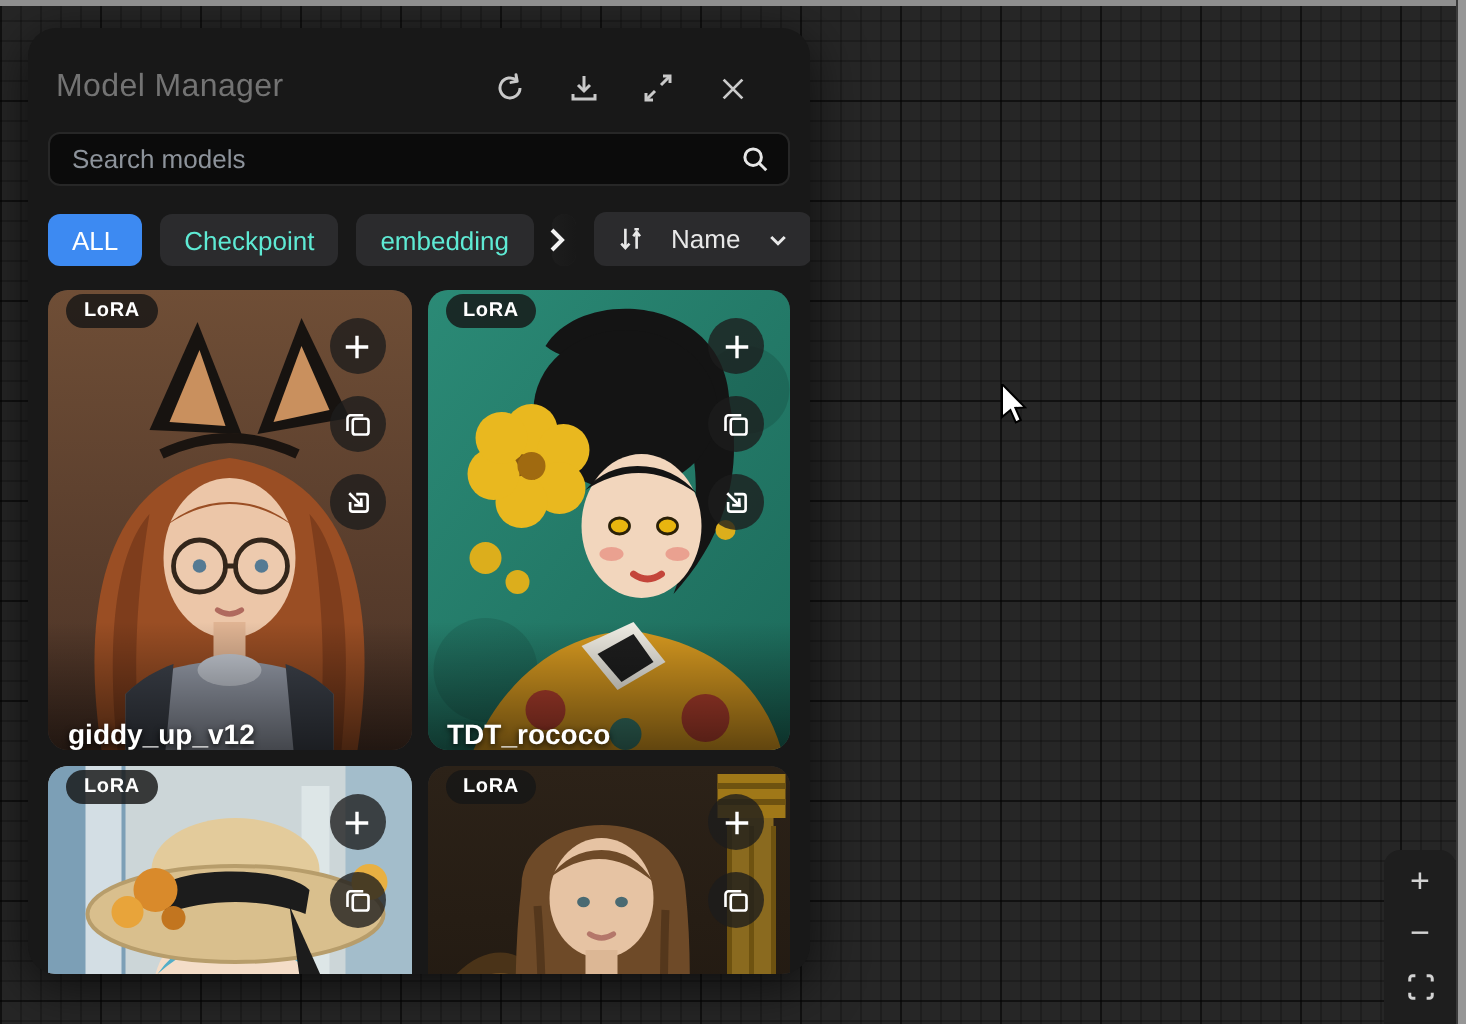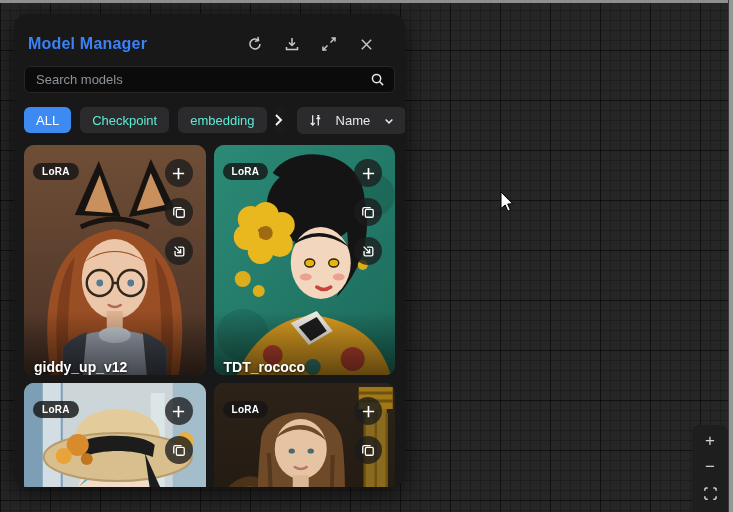--- a/index.html
+++ b/index.html
@@ -24,40 +24,40 @@
   .edge-right { position:absolute; top:0; right:0; width:5px; height:512px; background:#969696; border-left:1px solid #3a3a3a; z-index:40; }
 
   
   .panel {
     position:absolute; left:14px; top:14px; width:391px; height:473px;
     background:#181818; border-radius:14px;
     box-shadow:0 6px 26px rgba(0,0,0,0.65);
     padding:0 10px; overflow:hidden; z-index:10;
   }
   .panel-header { display:flex; align-items:center; margin:18px 4px 10px 4px; height:24px; }
-  .panel-title { color:#3b82f6; font-size:16px; font-weight:bold; letter-spacing:0.2px; }
+  .panel-title { color:#737373; font-size:16px; font-weight:normal; letter-spacing:0.2px; }
   .header-actions { margin-left:auto; display:flex; align-items:center; gap:19px; padding-right:16px; }
   .icon-btn { width:18px; height:18px; display:flex; align-items:center; justify-content:center; cursor:pointer; color:#c9c9c9; background:none; border:none; padding:0; }
   .icon-btn svg { display:block; }
 
   
   .search-bar {
     margin:6px 0 14px 0; height:27px; background:#0b0b0b;
     border:1px solid #272727; border-radius:6px;
     display:flex; align-items:center; padding:0 9px;
   }
   .search-bar input {
     flex:1; background:transparent; border:none; outline:none;
     color:#dddddd; font-size:13px; font-family:"Liberation Sans", sans-serif;
   }
   .search-bar input::placeholder { color:#8d939b; }
   .search-icon { color:#e6e6e6; display:flex; }
 
   
-  .filter-row { position:relative; display:flex; align-items:flex-start; gap:9px; height:26px; margin:0 0 12px 0; }
+  .filter-row { position:relative; display:flex; align-items:flex-end; gap:9px; height:26px; margin:0 0 12px 0; }
   .chip {
     height:26px; display:flex; align-items:center; padding:0 12px;
     border-radius:6px; background:#2b2b2d; color:#5eead4;
     font-size:13px; cursor:pointer; border:none; white-space:nowrap;
     font-family:"Liberation Sans", sans-serif;
   }
   .chip.active { background:#3d8af2; color:#ffffff; }
   .chip.truncated { width:58px; overflow:hidden; position:relative; background:#232323; color:#8f8f8f; padding-right:0; }
   .chip.truncated .fade { position:absolute; top:0; right:0; bottom:0; width:26px; background:linear-gradient(90deg, rgba(24,24,24,0), #181818); }
   .scroll-chevron { position:absolute; left:246px; top:5px; color:#f2f2f2; z-index:3; cursor:pointer; }
@@ -70,21 +70,21 @@
   
   .cards { display:grid; grid-template-columns:1fr 1fr; gap:8px; }
   .card {
     position:relative; height:230px; border-radius:10px; overflow:hidden;
     background:#303030; cursor:pointer;
   }
   .card svg.art { position:absolute; inset:0; width:100%; height:100%; display:block; }
   .card-gradient { position:absolute; left:0; right:0; bottom:0; height:64px;
     background:linear-gradient(180deg, rgba(0,0,0,0), rgba(0,0,0,0.55)); }
   .badge {
-    position:absolute; top:18px; left:9px; background:rgba(22,22,22,0.82);
+    position:absolute; top:2px; left:9px; background:rgba(22,22,22,0.82);
     color:#ffffff; font-size:10px; font-weight:bold; padding:3px 9px;
     border-radius:10px; letter-spacing:0.3px;
   }
   .card-actions { position:absolute; top:14px; right:13px; display:flex; flex-direction:column; gap:11px; }
   .circle-btn {
     width:28px; height:28px; border-radius:50%; background:rgba(28,28,28,0.78);
     border:none; display:flex; align-items:center; justify-content:center;
     color:#ffffff; cursor:pointer; padding:0;
   }
   .card-name {

